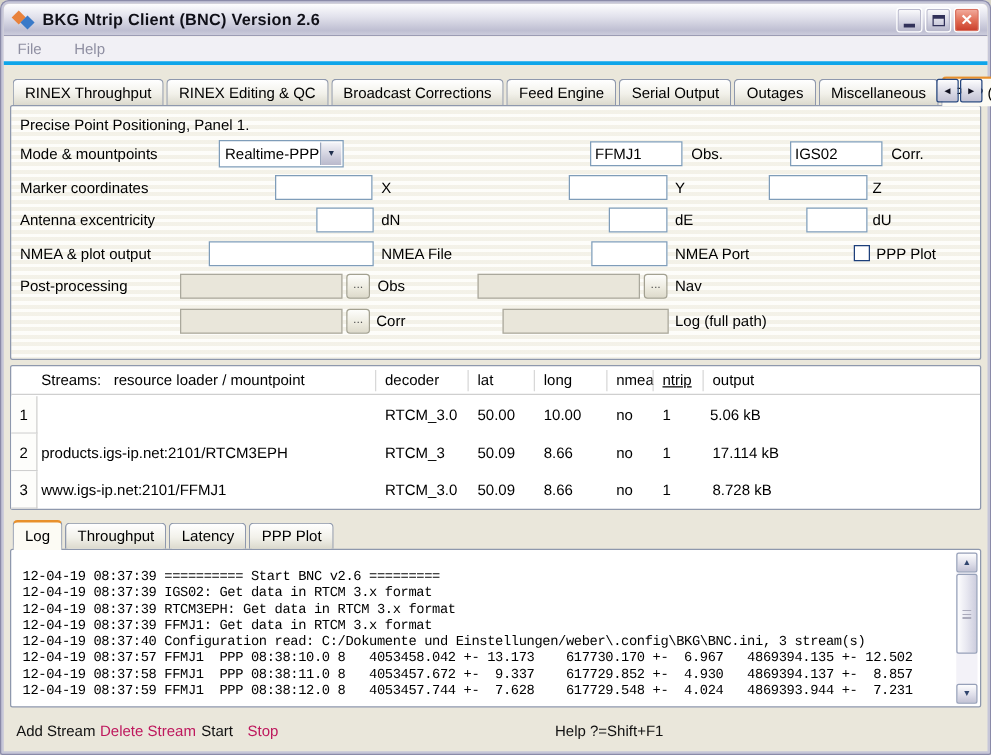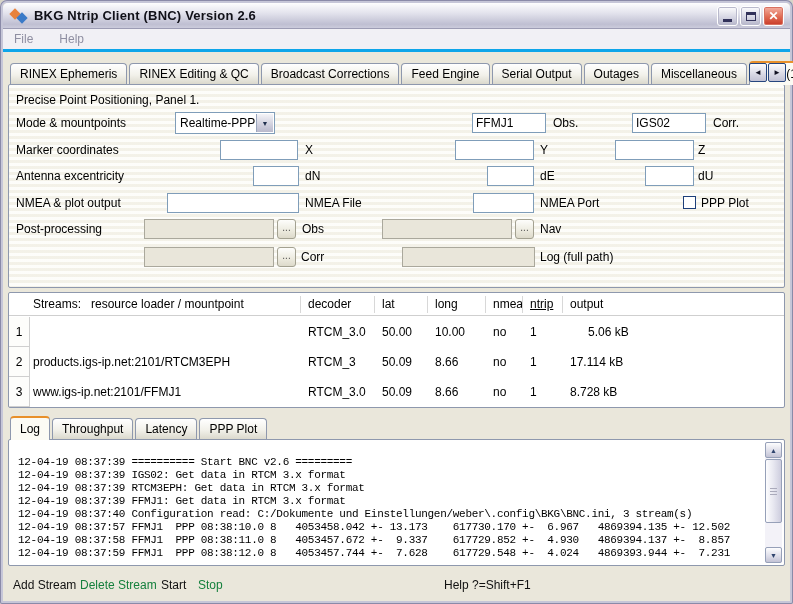--- a/index.html
+++ b/index.html
@@ -122,21 +122,21 @@
   }
   .sb-up{ top:0; } .sb-down{ bottom:0; }
   .sb-thumb{
     position:absolute; left:0; right:0; top:17px; height:64px; border:1px solid #96a0b8; border-radius:2px;
     background:linear-gradient(90deg,#fdfdfe,#e7e7f0 50%,#cdcdde); cursor:default;
   }
   .sb-grip{ position:absolute; left:4px; right:4px; top:28px; height:8px;
     background:repeating-linear-gradient(180deg,#aab 0 1px,transparent 1px 3px); }
   
   .bottom-label{ position:absolute; top:575px; height:20px; line-height:20px; font-size:12px; cursor:default; }
-  .bottom-label.disabled{ color:#15803d; }
+  .bottom-label.disabled{ color:#be185d; }
   .bottom-label.enabled{ color:#111; }
 </style>
 </head>
 <body>
 
 <div class="window">
 
   <div class="titlebar">
     <span class="app-icon">
       <span class="diamond orange"></span>
@@ -155,21 +155,21 @@
         </div>
     </div>
   </div>
 
   <div class="menubar">
     <span>File</span>
     <span>Help</span>
   </div>
 
   <div class="tabbar">
-    <div class="tab">RINEX Ephemeris</div>
+    <div class="tab">RINEX Throughput</div>
     <div class="tab">RINEX Editing &amp; QC</div>
     <div class="tab">Broadcast Corrections</div>
     <div class="tab">Feed Engine</div>
     <div class="tab">Serial Output</div>
     <div class="tab">Outages</div>
     <div class="tab">Miscellaneous</div>
     <div class="tab active">PPP (1)</div>
   </div>
   <div class="tab-arrows">
     <div class="arrow-btn">
@@ -249,21 +249,21 @@
       <div class="t-hsep" style="left:553px;"></div>
     </div>
 
     <div class="t-row" style="top:24px;">
       <div class="t-gutter">1</div>
       <div class="t-cell" style="left:299px;">RTCM_3.0</div>
       <div class="t-cell" style="left:373px;">50.00</div>
       <div class="t-cell" style="left:426px;">10.00</div>
       <div class="t-cell" style="left:484px;">no</div>
       <div class="t-cell" style="left:521px;">1</div>
-      <div class="t-cell" style="left:579px;">5.06 kB</div>
+      <div class="t-cell" style="left:559px;">5.06 kB</div>
     </div>
     <div class="t-row" style="top:54px;">
       <div class="t-gutter">2</div>
       <div class="t-cell" style="left:24px;">products.igs-ip.net:2101/RTCM3EPH</div>
       <div class="t-cell" style="left:299px;">RTCM_3</div>
       <div class="t-cell" style="left:373px;">50.09</div>
       <div class="t-cell" style="left:426px;">8.66</div>
       <div class="t-cell" style="left:484px;">no</div>
       <div class="t-cell" style="left:521px;">1</div>
       <div class="t-cell" style="left:561px;">17.114 kB</div>

